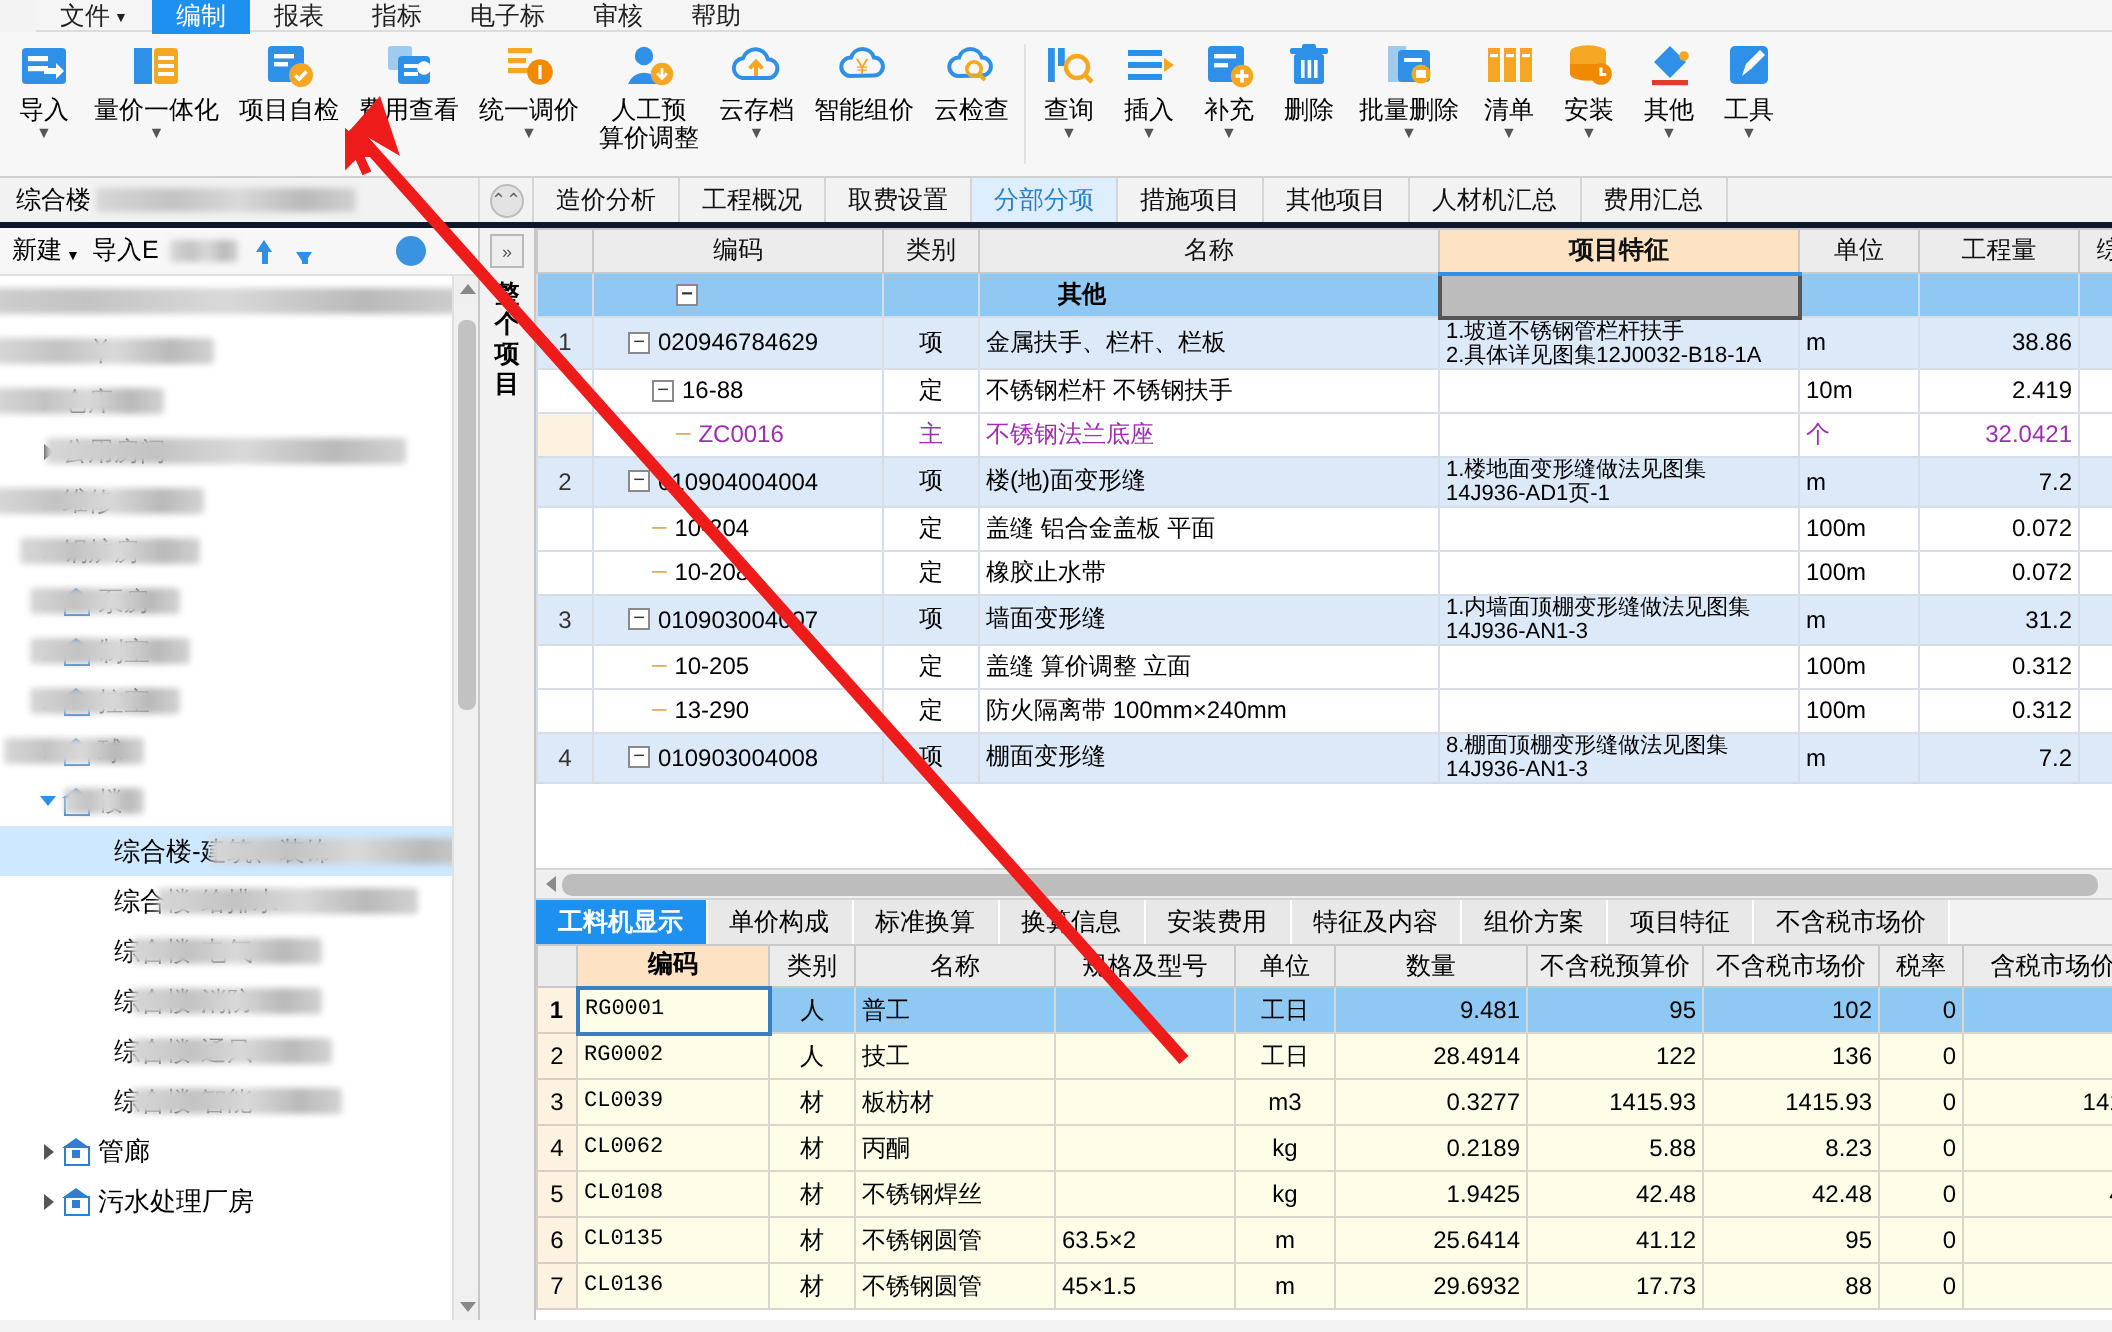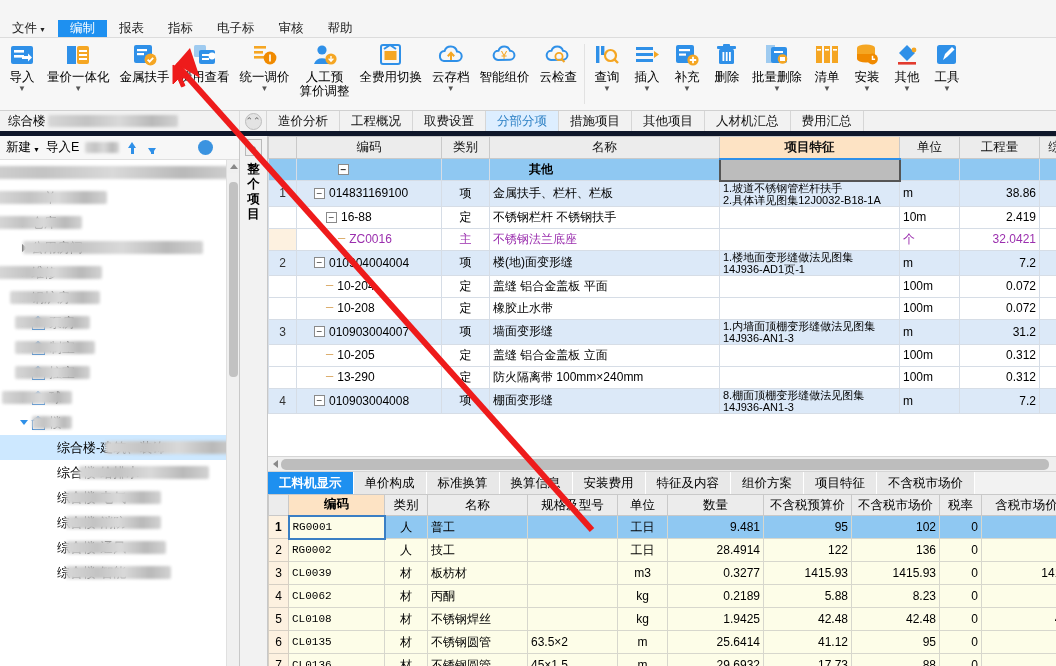--- a/index.html
+++ b/index.html
@@ -7,22 +7,22 @@
   body {
     font-family: "Liberation Sans", "DejaVu Sans", sans-serif;
     font-size: 12px;
     color:#000;
     background:#f3f3f3;
     position:relative;
   }
 
   
   #menubar {
-    height:38px; background:#f5f5f5; border-bottom:1px solid #dcdcdc;
-    display:flex; align-items:flex-end; position:relative;
+    height:16px; background:#f5f5f5; border-bottom:1px solid #dcdcdc;
+    display:flex; align-items:flex-start; position:relative;margin-left:18px;
   }
   .menu-item {
     padding:0 12px; display:flex; align-items:center; font-size:12.5px;
     color:#222; white-space:nowrap; cursor:default;
   }
   .menu-item.active { background:#1e90f0; color:#fff; }
   .menu-caret { font-size:7px; margin-left:2px; position:relative; top:1px;}
   #search-box {
     position:absolute; right:6px; top:2px; width:215px; height:17px;
     background:#fff; border:1px solid #d8d8d8; display:flex; align-items:center;
@@ -45,21 +45,21 @@
     display:flex; flex-direction:column; align-items:center; justify-content:flex-start;
     padding:4px 5px 0 5px; min-width:40px; cursor:default; position:relative;
   }
   .rib .ic { width:26px;height:26px;margin-bottom:2px; position:relative;}
   .rib .lb { font-size:12.5px; line-height:14px; text-align:center; white-space:nowrap;}
   .rib .lb2 { font-size:12.5px; line-height:14px; text-align:center; white-space:nowrap;}
   .rib .dd { font-size:8px; line-height:8px; color:#555; margin-top:1px;}
   .rib-sep { width:1px; align-self:stretch; background:#e2e2e2; margin:6px 2px; }
 
   
-  #secondbar { height:25px; display:flex; background:#f2f2f2; border-bottom:5px solid #0f172a;}
+  #secondbar { height:25px; display:flex; background:#f2f2f2; border-bottom:3px solid #0f172a;}
   #projsel {
     width:240px; display:flex; align-items:center; padding-left:8px; gap:2px;
     border-right:1px solid #dcdcdc; background:#f2f2f2; overflow:hidden;
   }
   #projsel .txt { font-size:12.5px; white-space:nowrap;}
   .blur { background:linear-gradient(90deg,#d7d7d7,#c3c3c3 30%,#d9d9d9 55%,#b9b9b9 80%,#d2d2d2);
           border-radius:2px; display:inline-block; filter:blur(1.6px); }
   #collapse-btn {
     width:26px; display:flex;align-items:center;justify-content:center;
     background:#f2f2f2;
@@ -221,21 +221,21 @@
       <span class="dd">▼</span>
     </div>
     <div class="rib">
       <span class="ic"><svg width="26" height="26" viewBox="0 0 26 26">
           <rect x="2" y="3" width="18" height="18" rx="2" fill="#2f90e8"></rect>
           <rect x="5" y="7" width="10" height="2.2" fill="#fff"></rect>
           <rect x="5" y="11" width="7" height="2.2" fill="#fff"></rect>
           <circle cx="18.5" cy="17.5" r="6" fill="#f5a623"></circle>
           <path d="M15.6 17.6 l2 2 3.6-3.8" stroke="#fff" stroke-width="1.8" fill="none"></path>
         </svg></span>
-      <span class="lb">金属扶手</span>
+      <span class="lb">项目自检</span>
     </div>
     <div class="rib">
       <span class="ic"><svg width="26" height="26" viewBox="0 0 26 26">
           <rect x="2" y="3" width="12" height="12" rx="1.5" fill="#9fcbf0"></rect>
           <rect x="7" y="8" width="16" height="14" rx="2" fill="#2f90e8"></rect>
           <rect x="10" y="12" width="7" height="2" fill="#fff"></rect>
           <rect x="10" y="16" width="7" height="2" fill="#fff"></rect>
           <circle cx="20" cy="14" r="3.4" fill="#fff"></circle>
         </svg></span>
       <span class="lb">费用查看</span>
@@ -253,28 +253,20 @@
     </div>
     <div class="rib">
       <span class="ic"><svg width="26" height="26" viewBox="0 0 26 26">
           <circle cx="10" cy="8" r="4.6" fill="#2f90e8"></circle>
           <path d="M2 22 a8.5 8.5 0 0 1 16 0z" fill="#2f90e8"></path>
           <circle cx="19" cy="17" r="5.6" fill="#f5a623"></circle>
           <path d="M19 14 l0 5 m-2.4-2.4 l2.4 2.6 2.4-2.6" stroke="#fff" stroke-width="1.4" fill="none"></path>
         </svg></span>
       <span class="lb">人工预</span>
       <span class="lb2">算价调整</span>
-    </div>
-    <div class="rib">
-      <span class="ic"><svg width="26" height="26" viewBox="0 0 26 26">
-          <rect x="3" y="3" width="19" height="19" rx="2" fill="none" stroke="#2f90e8" stroke-width="2"></rect>
-          <rect x="6.5" y="9" width="12" height="9" fill="#f5a623"></rect>
-          <path d="M6 7 l6-4 6 4" stroke="#2f90e8" stroke-width="2" fill="none"></path>
-        </svg></span>
-      <span class="lb">全费用切换</span>
     </div>
     <div class="rib">
       <span class="ic"><svg width="26" height="26" viewBox="0 0 26 26">
           <path d="M6 19 a5 5 0 0 1 0.5-9.9 A6.5 6.5 0 0 1 19 9.6 a4.7 4.7 0 0 1 0 9.4z" fill="none" stroke="#2f90e8" stroke-width="2"></path>
           <path d="M13 18 l0-7 m-3.2 3.2 l3.2-3.4 3.2 3.4" stroke="#f5a623" stroke-width="2" fill="none"></path>
         </svg></span>
       <span class="lb">云存档</span>
       <span class="dd">▼</span>
     </div>
     <div class="rib">
@@ -554,20 +546,38 @@
           <div class="tnode" style="padding-left: 43px;">
             <span class="tw"></span>
             <span class="tlabel">综合楼-通风</span>
             <span class="blur" style="width: 100px; height: 13px; margin-left: -60px; position: relative; top: 0px;"></span>
           </div>
           <div class="tnode" style="padding-left: 43px;">
             <span class="tw"></span>
             <span class="tlabel">综合楼-智能</span>
             <span class="blur" style="width: 105px; height: 13px; margin-left: -60px; position: relative; top: 0px;"></span>
           </div>
+          <div class="tnode" style="padding-left: 17px;">
+            <span class="tw">
+              <span class="tri-r"></span>
+            </span>
+            <span class="hicon">
+              <i></i>
+            </span>
+            <span class="tlabel">管廊</span>
+          </div>
+          <div class="tnode" style="padding-left: 17px;">
+            <span class="tw">
+              <span class="tri-r"></span>
+            </span>
+            <span class="hicon">
+              <i></i>
+            </span>
+            <span class="tlabel">污水处理厂房</span>
+          </div>
         </div>
       <div id="tree-scroll">
         <div class="sc-ar top">
             <span class="sc-up"></span>
           </div>
         <div class="thumb"></div>
         <div class="sc-ar bot">
             <span class="sc-dn"></span>
           </div>
       </div>
@@ -621,21 +631,21 @@
               </td>
               <td><span></span></td>
               <td class="num"><span></span></td>
               <td></td>
             </tr>
             <tr class="lvl1">
               <td class="r-idx"><span>1</span></td>
               <td>
                 <div class="treecell" style="padding-left: 14px;">
                   <span class="boxexp">−</span>
-                  <span style="margin-left: 4px;">014831169100</span>
+                  <span style="margin-left: 4px;">020946784629</span>
                 </div>
               </td>
               <td class="ctr"><span>项</span></td>
               <td class="nm"><span>金属扶手、栏杆、栏板</span></td>
               <td class="feat-cell">
                 <div>1.坡道不锈钢管栏杆扶手</div>
                 <div>2.具体详见图集12J0032-B18-1A</div>
               </td>
               <td><span>m</span></td>
               <td class="num"><span>38.86</span></td>
@@ -751,21 +761,21 @@
             </tr>
             <tr class="white">
               <td class="r-idx"><span></span></td>
               <td>
                 <div class="treecell" style="padding-left: 26px;">
                   <span class="elbow">—</span>
                   <span style="margin-left: 4px;">10-205</span>
                 </div>
               </td>
               <td class="ctr"><span>定</span></td>
-              <td class="nm"><span>盖缝 铝合金盖板 立面</span></td>
+              <td class="nm"><span>盖缝 算价调整 立面</span></td>
               <td class="feat-cell">
                 <div></div>
                 <div></div>
               </td>
               <td><span>100m</span></td>
               <td class="num"><span>0.312</span></td>
               <td></td>
             </tr>
             <tr class="white">
               <td class="r-idx"><span></span></td>

